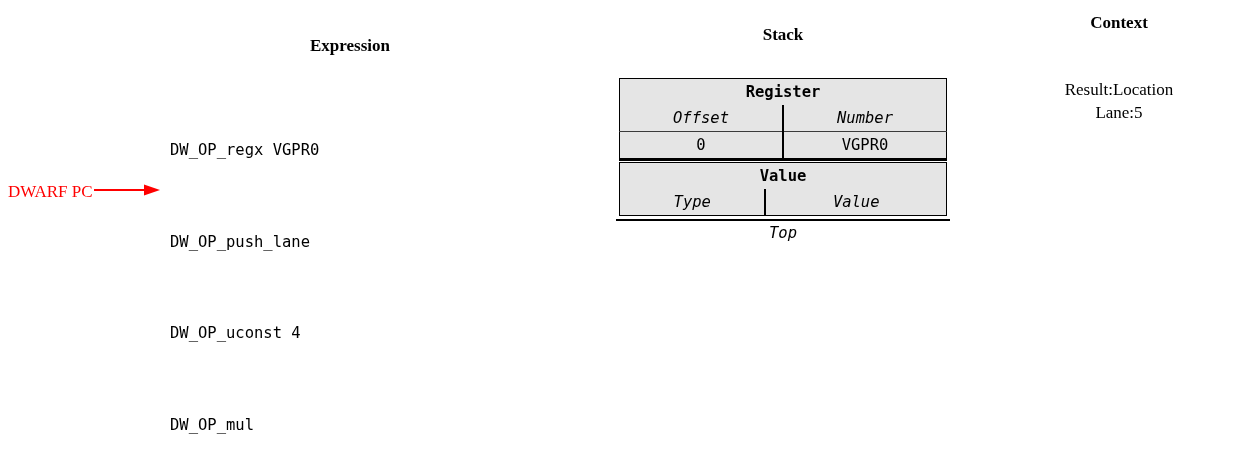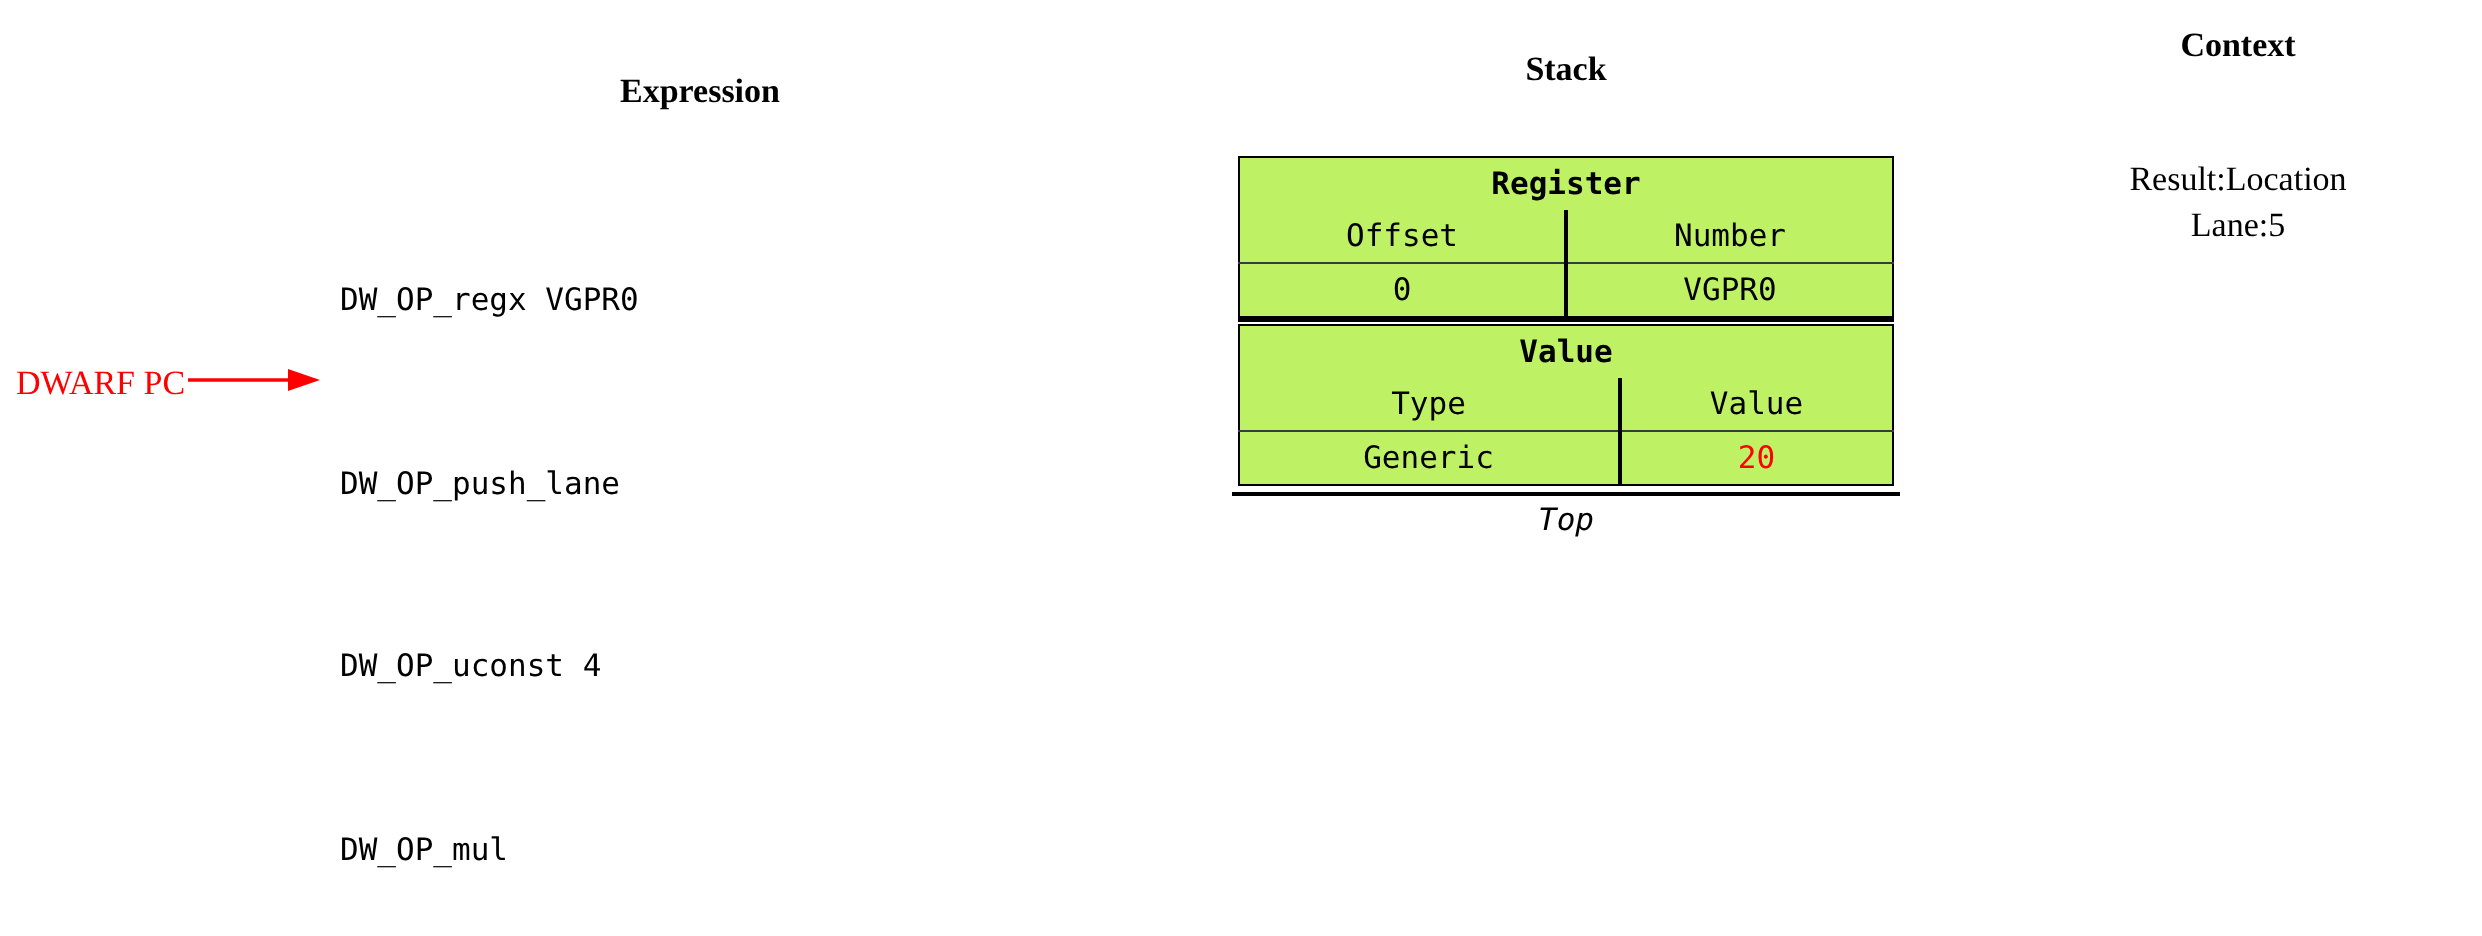--- a/index.html
+++ b/index.html
@@ -63,41 +63,42 @@
     position: absolute;
     left: 619px;
     top: 78px;
     width: 328px;
   }
   .stack-table {
     width: 328px;
     border: 1.5px solid #000000;
     border-collapse: collapse;
     box-sizing: border-box;
-    background: #bef264;
+    background: #e5e5e5;
   }
   .stack-table + .stack-gap {
     height: 3px;
     border-top: 2.2px solid #000000;
     width: 328px;
     box-sizing: border-box;
   }
   .stack-table td {
     padding: 0;
     font-family: "DejaVu Sans Mono", monospace;
     font-size: 15.5px;
     text-align: center;
     height: 26px;
     line-height: 26px;
     vertical-align: middle;
   }
   .tbl-title {
     font-weight: bold;
   }
   .tbl-colhead {
+    font-style: italic;
   }
   .tbl-colhead.left-cell,
   .tbl-data.left-cell {
     border-right: 2px solid #000000;
   }
   .tbl-data {
     border-top: 1.8px solid #3b3b3b;
   }
   .value-red {
     color: #ff0000;
@@ -190,24 +191,20 @@
   <div class="stack-gap"></div>
 
   <table class="stack-table">
     <tbody>
         <tr>
       <td class="tbl-title" colspan="2">Value</td>
     </tr>
     <tr>
       <td class="tbl-colhead left-cell">Type</td>
       <td class="tbl-colhead">Value</td>
-    </tr>
-    <tr>
-      <td class="tbl-data left-cell">Generic</td>
-      <td class="tbl-data value-red">20</td>
     </tr>
   </tbody>
     </table>
 
   <div id="stack-bottom-rule"></div>
 
   <div id="stack-top-label">Top</div>
 </div>
 
 <div id="context-block">

